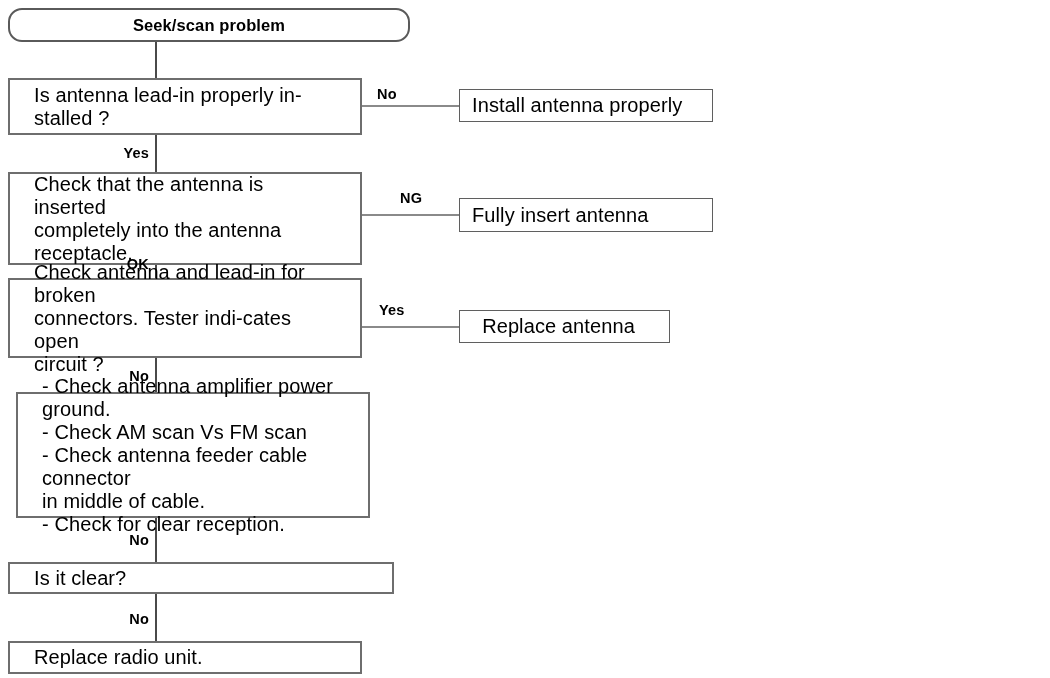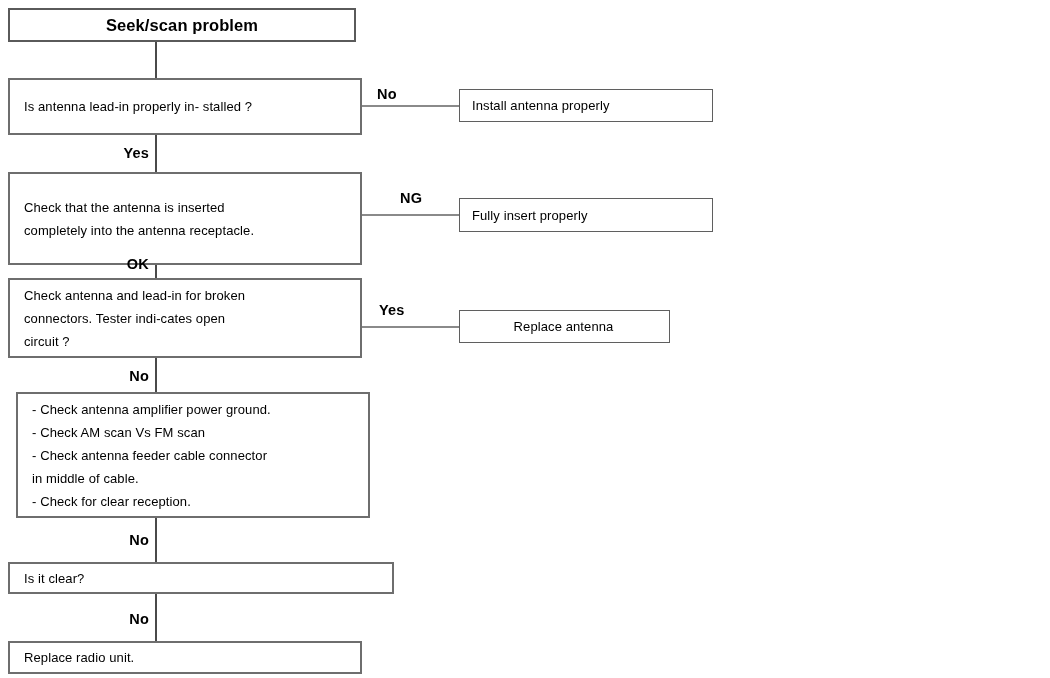--- a/index.html
+++ b/index.html
@@ -22,22 +22,22 @@
     position: absolute;
     box-sizing: border-box;
     background: #ffffff;
     border: 2px solid #6e6e6e;
     display: flex;
     align-items: center;
   }
   .node .txt {
     display: block;
     width: 100%;
-    padding: 0 14px;
-    font-size: 13px;
+    padding: 0 24px;
+    font-size: 20px;
     line-height: 23px;
     white-space: pre-line;
     letter-spacing: 0.1px;
   }
   .node.title {
     border: 2px solid #5a5a5a;
     justify-content: center;
   }
   .node.title .txt {
     text-align: center;
@@ -82,21 +82,21 @@
   <div class="vline" style="left:155px; top:134px; height:39px;"></div>
   <div class="vline" style="left:155px; top:246px; height:33px;"></div>
   <div class="vline" style="left:155px; top:357px; height:36px;"></div>
   <div class="vline" style="left:155px; top:517px; height:46px;"></div>
   <div class="vline" style="left:155px; top:593px; height:48px;"></div>
 
   <div class="hline" style="left:361px; top:105px; width:99px;"></div>
   <div class="hline" style="left:361px; top:214px; width:99px;"></div>
   <div class="hline" style="left:361px; top:326px; width:99px;"></div>
 
-  <div class="node title" style="left:8px; top:8px; width:348px; height:34px;">
+  <div class="node title" style="left:8px; top:8px; width:402px; height:34px;border-radius:14px;">
     <span class="txt">Seek/scan problem</span>
   </div>
 
   <div class="node" style="left:8px; top:78px; width:354px; height:57px;">
     <span class="txt">Is antenna lead-in properly in- stalled ?</span>
   </div>
 
   <div class="node" style="left:8px; top:172px; width:354px; height:93px;">
     <span class="txt">Check that the antenna is inserted
 completely into the antenna receptacle.</span>
@@ -122,21 +122,21 @@
 
   <div class="node" style="left:8px; top:641px; width:354px; height:33px;">
     <span class="txt">Replace radio unit.</span>
   </div>
 
   <div class="node action" style="left:459px; top:89px; width:254px; height:33px;">
     <span class="txt">Install antenna properly</span>
   </div>
 
   <div class="node action" style="left:459px; top:198px; width:254px; height:34px;">
-    <span class="txt">Fully insert properly</span>
+    <span class="txt">Fully insert antenna</span>
   </div>
 
   <div class="node action" style="left:459px; top:310px; width:211px; height:33px;text-align:center;">
     <span class="txt">Replace antenna</span>
   </div>
 
   <div class="edge-label" style="left:377px; top:86px;">No</div>
 
   <div class="edge-label right-of-line" style="left:105px; top:145px; width:44px;">Yes</div>
 

